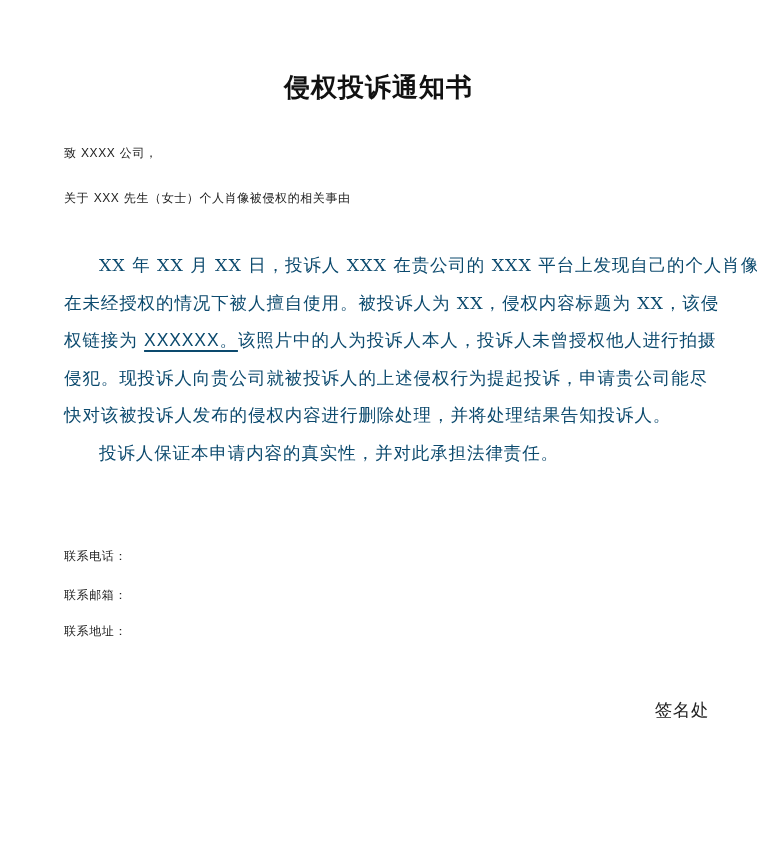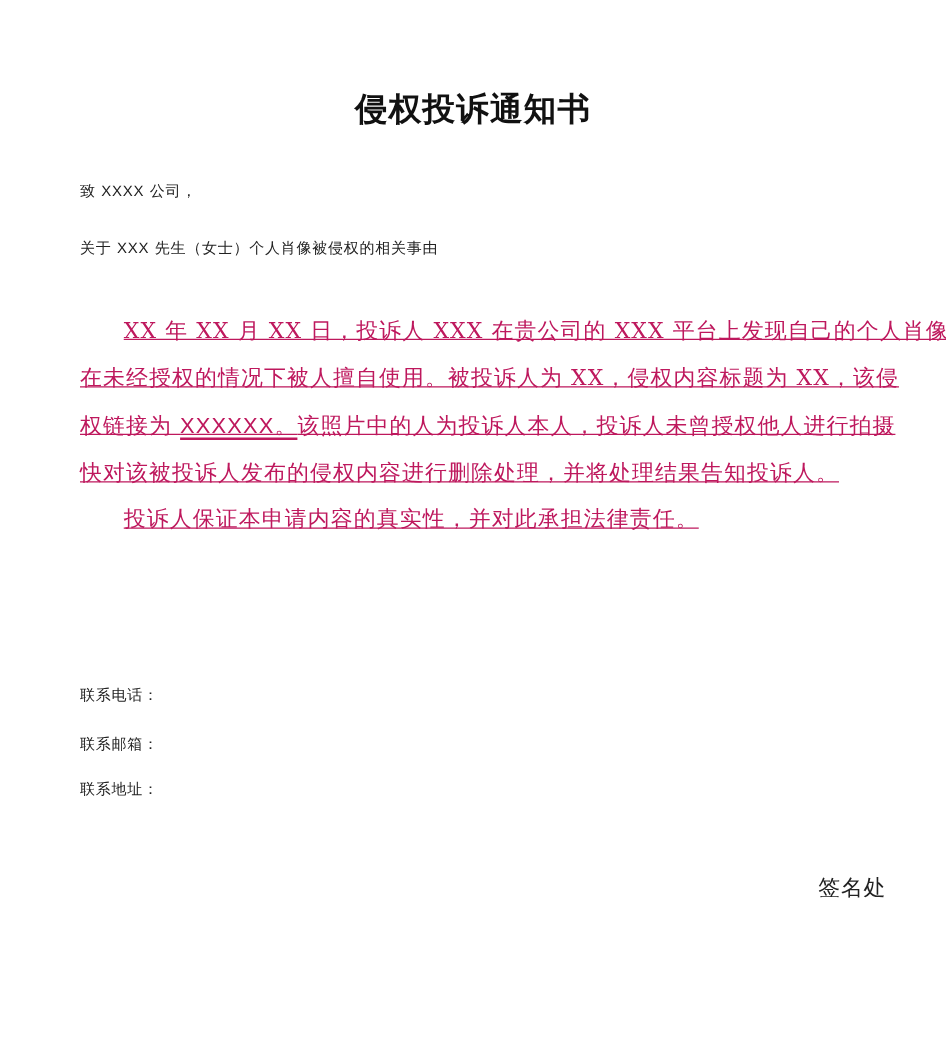--- a/index.html
+++ b/index.html
@@ -34,23 +34,22 @@
       color: #222222;
     }
     .latin { font-family: "Liberation Sans", sans-serif; }
     .para {
       position: absolute;
       left: 64px;
       width: 650px;
       font-size: 17.5px;
       line-height: 37.5px;
       letter-spacing: 0.9px;
-      color: #be185d;
+      color: #0c4a6e;
       text-align: justify;
-      text-decoration: underline;
     }
     .para .pline { display: block; white-space: nowrap; }
     .indent { padding-left: 35px; }
     .underline { text-decoration: underline; text-decoration-thickness: 2px; text-underline-offset: 4px; }
     .right {
       position: absolute;
       right: 48px;
       font-size: 17.5px;
       white-space: nowrap;
       text-align: right;
@@ -79,20 +78,21 @@
   </div>
 
   <div class="line" style="top:190px;">
     <span>关于 </span><span class="latin">XXX</span><span> 先生（女士）个人肖像被侵权的相关事由</span>
   </div>
 
   <div class="para" style="top:247px;">
     <span class="pline indent">XX 年 XX 月 XX 日，投诉人 XXX 在贵公司的 XXX 平台上发现自己的个人肖像</span>
     <span class="pline">在未经授权的情况下被人擅自使用。被投诉人为 XX，侵权内容标题为 XX，该侵</span>
     <span class="pline"><span>权链接为 </span><span class="underline latin">XXXXXX。</span><span>该照片中的人为投诉人本人，投诉人未曾授权他人进行拍摄</span></span>
+    <span class="pline">侵犯。现投诉人向贵公司就被投诉人的上述侵权行为提起投诉，申请贵公司能尽</span>
     <span class="pline">快对该被投诉人发布的侵权内容进行删除处理，并将处理结果告知投诉人。</span>
     <span class="pline indent">投诉人保证本申请内容的真实性，并对此承担法律责任。</span>
   </div>
 
   <div class="line" style="top:548px;">
     <span>联系电话：</span><span></span>
   </div>
   <div class="line" style="top:587px;">
     <span>联系邮箱：</span><span></span>
   </div>

